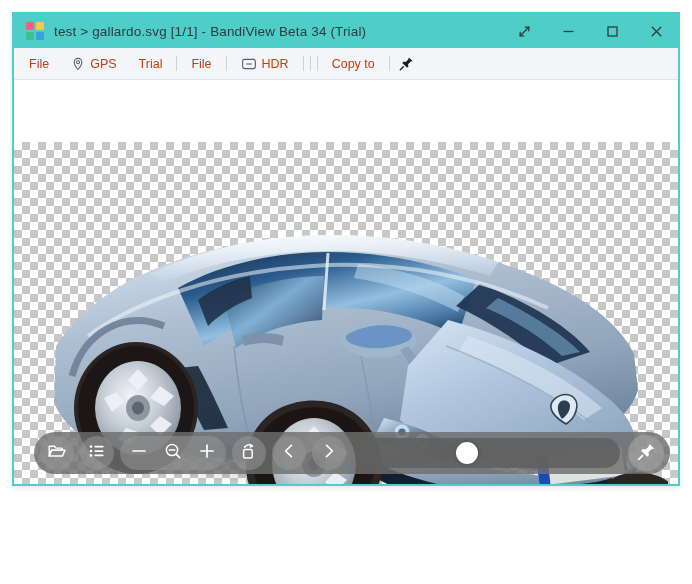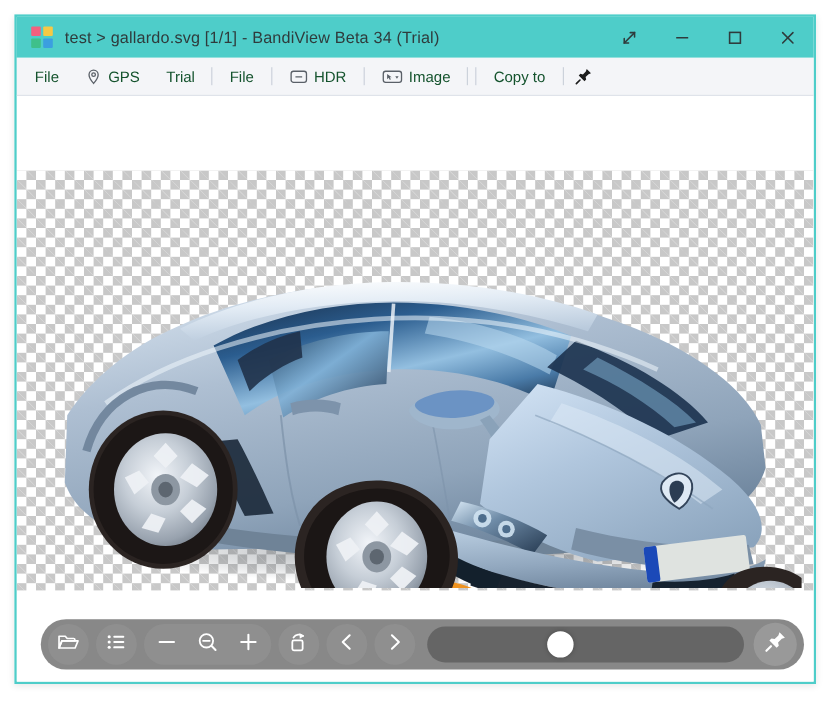--- a/index.html
+++ b/index.html
@@ -12,21 +12,21 @@
     overflow: hidden;
     font-family: "Liberation Sans", sans-serif;
   }
 
   
   #window {
     position: absolute;
     left: 12px;
     top: 12px;
     width: 668px;
-    height: 558px;
+    height: 474px;
     box-sizing: border-box;
     border: 2px solid #4ecdc9;
     background: #ffffff;
     display: flex;
     flex-direction: column;
     box-shadow: 0 2px 6px rgba(0,0,0,0.10);
   }
 
   
   #titlebar {
@@ -94,21 +94,21 @@
     padding-left: 4px;
     user-select: none;
   }
   .tb-item {
     display: flex;
     align-items: center;
     gap: 5px;
     height: 25px;
     padding: 0 11px;
     font-size: 12.5px;
-    color: #14532d;
+    color: #c2410c;
     border-radius: 2px;
     white-space: nowrap;
     cursor: default;
   }
   .tb-sep {
     width: 1px;
     height: 15px;
     background: #ccd2db;
     margin: 0 3px;
     flex: 0 0 1px;
@@ -312,30 +312,20 @@
         <svg width="16" height="14" viewBox="0 0 16 14">
           <rect x="1.6" y="2.4" width="12.8" height="9.2" rx="2" fill="none" stroke="#5a6068" stroke-width="1.1"></rect>
           <line x1="5.2" y1="7" x2="10.8" y2="7" stroke="#5a6068" stroke-width="1.1"></line>
         </svg>
       </span>
       <span>HDR</span>
     </div>
 
     <div class="tb-sep"></div>
 
-    <div class="tb-item">
-      <span class="tb-icon">
-        <svg width="18" height="14" viewBox="0 0 18 14">
-          <rect x="1.4" y="2.4" width="15.2" height="9.2" rx="2" fill="none" stroke="#5a6068" stroke-width="1.1"></rect>
-          <path d="M4.6 4.6 L4.6 9.0 L5.9 7.8 L6.9 9.6 L7.7 9.1 L6.8 7.4 L8.4 7.3 Z" fill="#5a6068"></path>
-          <path d="M11.4 6.6 L14.2 6.6 L12.8 8.6 Z" fill="#5a6068"></path>
-        </svg>
-      </span>
-      <span>Image</span>
-    </div>
 
     <div class="tb-sep"></div>
 
 
     <div class="tb-sep"></div>
 
     <div class="tb-item">
       <span>Copy to</span>
     </div>
 

